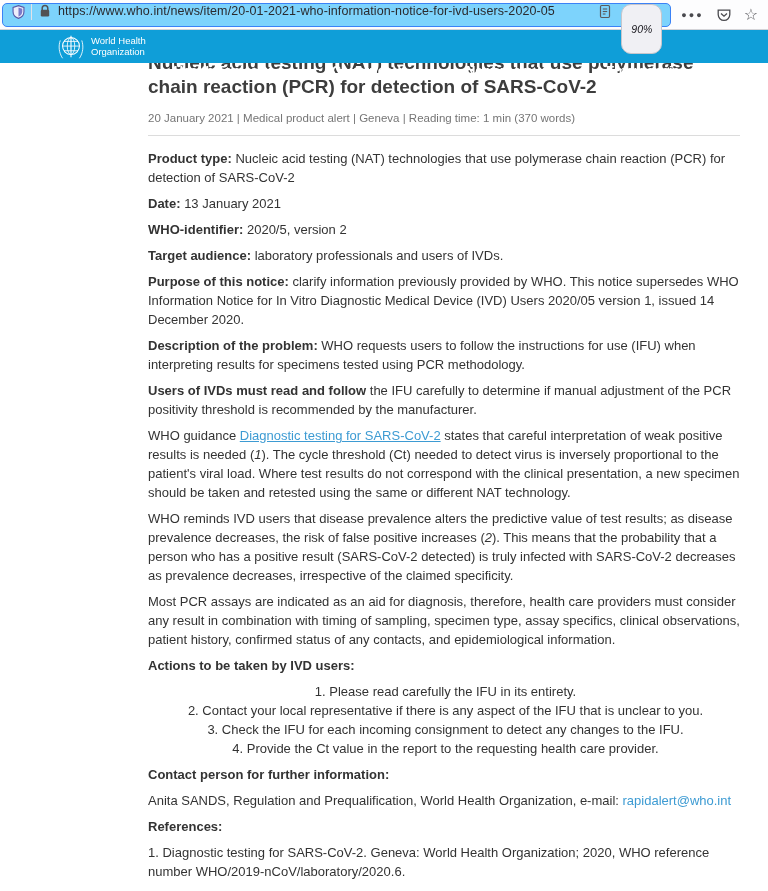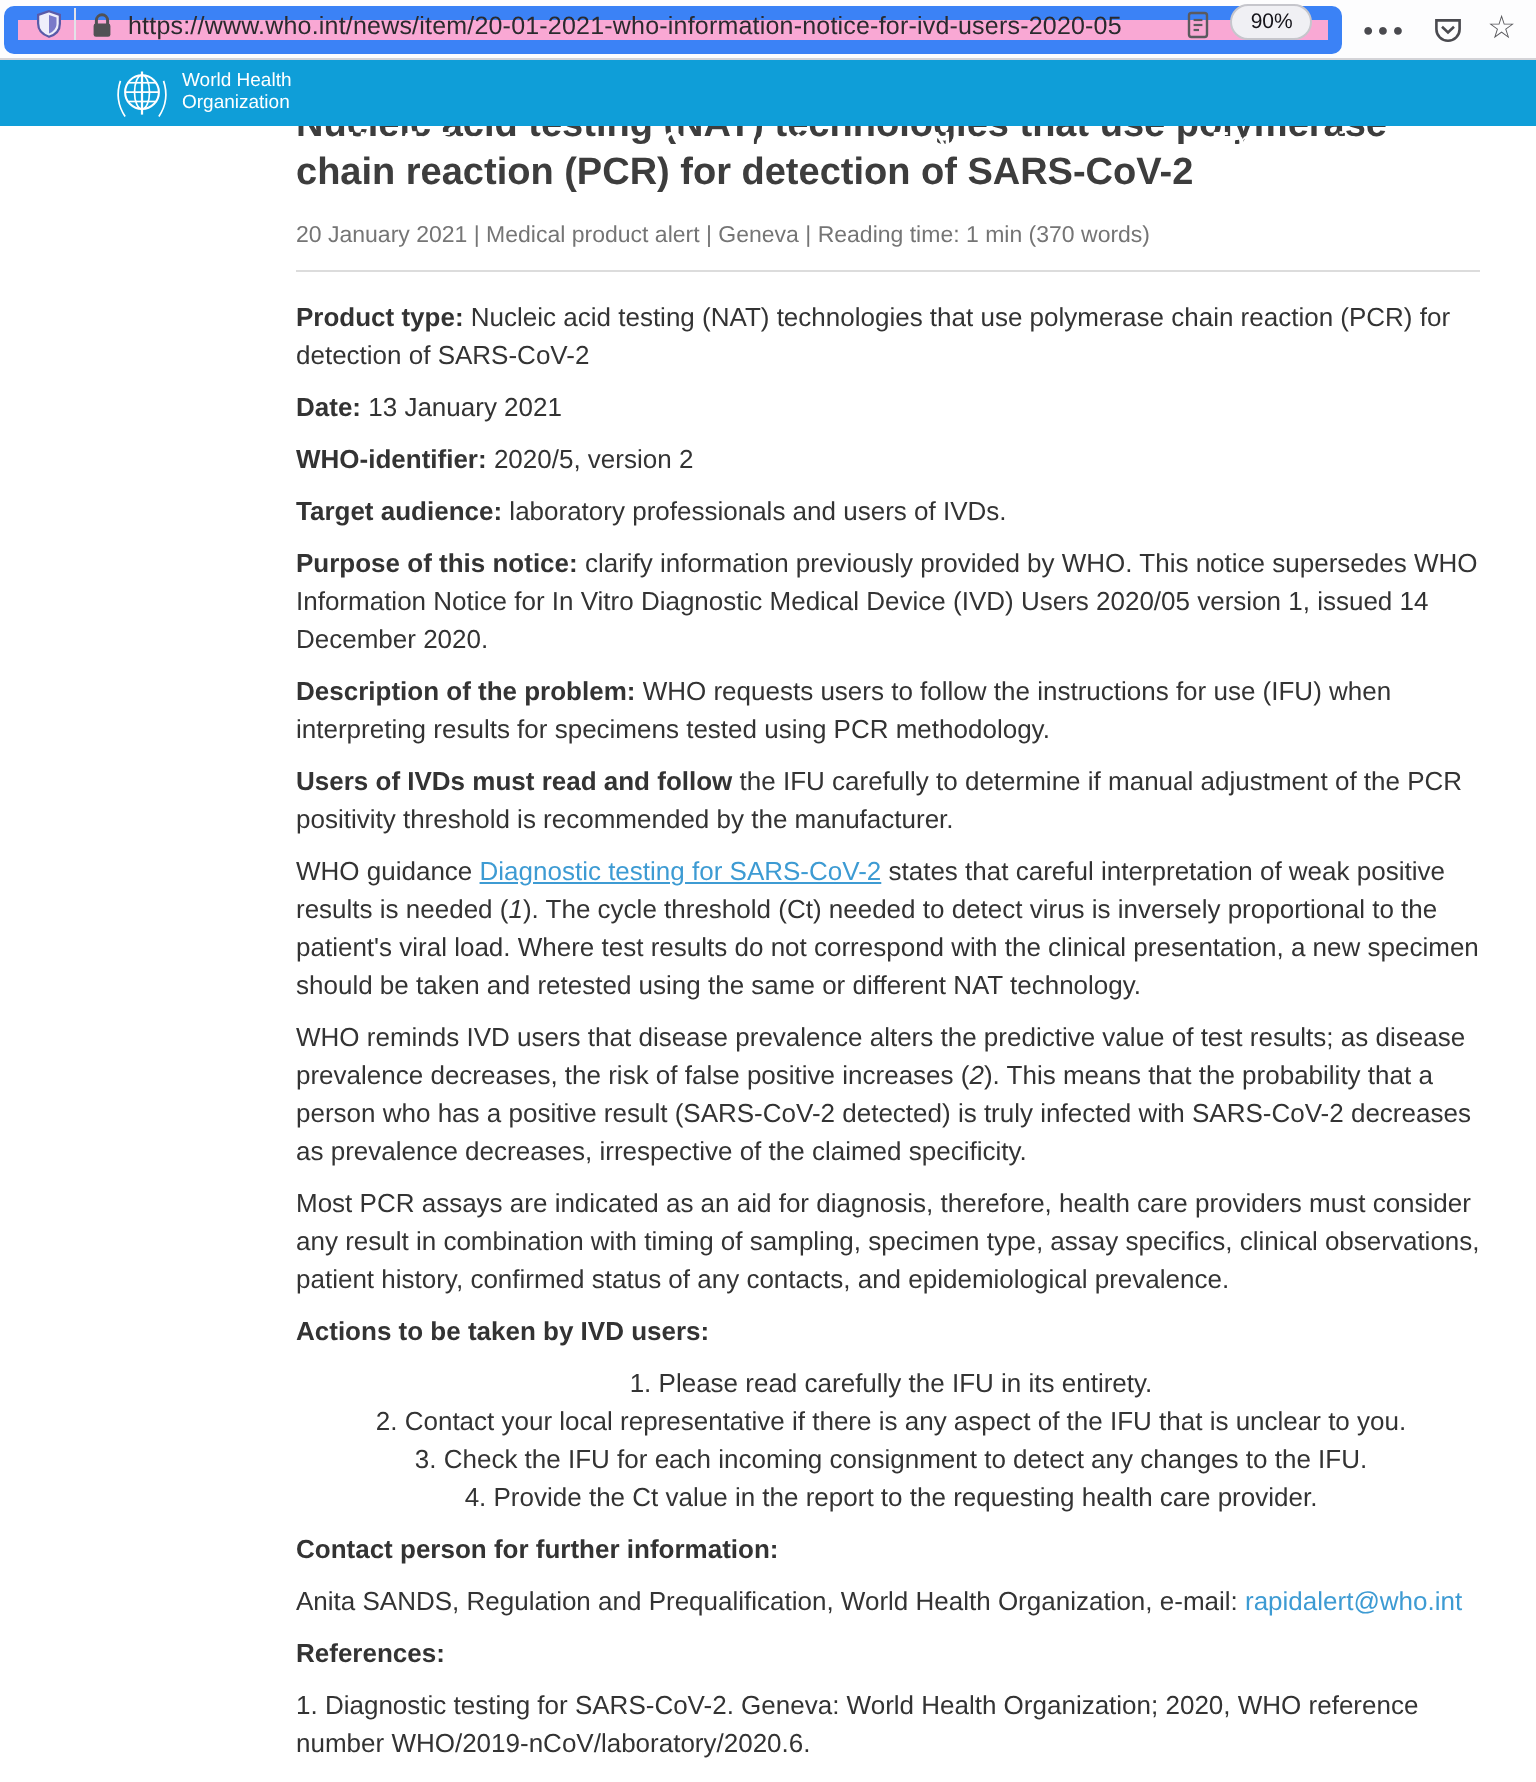--- a/index.html
+++ b/index.html
@@ -12,36 +12,36 @@
 
   
   .browser-bar {
     height: 30px; background: #fdfdfe;
     border-bottom: 1px solid #d4d4d8;
     display: flex; align-items: center;
     padding: 0 10px 0 2px;
     position: relative; z-index: 10;
   }
   .url-bar {
-    flex: 1; display: flex; align-items: flex-end;
-    height: 24px; border: 7px solid #3b82f6; border-radius: 5px;
-    background: #f9a8d4; padding: 0 8px; margin-right: 10px;
+    flex: 1; display: flex; align-items: flex-start;
+    height: 24px; border: 1px solid #3b82f6; border-radius: 5px;
+    background: #7dd3fc; padding: 0 8px; margin-right: 10px;
     min-width: 0;
   }
   .chrome-icon { display: inline-flex; align-items: center; justify-content: center; flex: 0 0 auto; }
   .divider-v { width: 1px; height: 16px; background: #e2e2e8; margin: 0 7px 0 5px; flex: 0 0 auto; }
   .url-text {
     flex: 1; font-size: 12.5px; color: #2a2a2e;
     white-space: nowrap; overflow: hidden; text-overflow: ellipsis;
     margin-left: 7px; letter-spacing: 0.1px;
   }
   .zoom-pill {
     font-size: 10.5px; color: #15141a; background: #f0f0f4;
     border: 1px solid #c6c6cc; border-radius: 10px;
-    padding: 2px 9px; margin-left: 9px; flex: 0 0 auto;
+    padding: 18px 9px; margin-left: 9px; flex: 0 0 auto; font-style: italic;
   }
   .right-icons { display: flex; align-items: center; gap: 12px; flex: 0 0 auto; }
   .meatballs { font-size: 9px; letter-spacing: 2px; color: #4a4a4f; font-weight: bold; }
   .star-glyph { font-size: 16px; color: #58585c; line-height: 1; }
 
   
   .who-nav {
     height: 33px; background: #0f9ed8;
     display: flex; align-items: center;
     padding: 0 58px 0 56px;
@@ -181,21 +181,21 @@
   <p><strong>Purpose of this notice:</strong><span> clarify information previously provided by WHO. This notice supersedes WHO Information Notice for In Vitro Diagnostic Medical Device (IVD) Users 2020/05 version 1, issued 14 December 2020.</span></p>
 
   <p><strong>Description of the problem:</strong><span> WHO requests users to follow the instructions for use (IFU) when interpreting results for specimens tested using PCR methodology.</span></p>
 
   <p><strong>Users of IVDs must read and follow</strong><span> the IFU carefully to determine if manual adjustment of the PCR positivity threshold is recommended by the manufacturer.</span></p>
 
   <p><span>WHO guidance </span><a class="link-ul">Diagnostic testing for SARS-CoV-2</a><span> states that careful interpretation of weak positive results is needed (</span><em class="refnum">1</em><span>). The cycle threshold (Ct) needed to detect virus is inversely proportional to the patient's viral load. Where test results do not correspond with the clinical presentation, a new specimen should be taken and retested using the same or different NAT technology.</span></p>
 
   <p><span>WHO reminds IVD users that disease prevalence alters the predictive value of test results; as disease prevalence decreases, the risk of false positive increases (</span><em class="refnum">2</em><span>). This means that the probability that a person who has a positive result (SARS-CoV-2 detected) is truly infected with SARS-CoV-2 decreases as prevalence decreases, irrespective of the claimed specificity.</span></p>
 
-  <p>Most PCR assays are indicated as an aid for diagnosis, therefore, health care providers must consider any result in combination with timing of sampling, specimen type, assay specifics, clinical observations, patient history, confirmed status of any contacts, and epidemiological prevalence.</p>
+  <p>Most PCR assays are indicated as an aid for diagnosis, therefore, health care providers must consider any result in combination with timing of sampling, specimen type, assay specifics, clinical observations, patient history, confirmed status of any contacts, and epidemiological information.</p>
 
   <p><strong>Actions to be taken by IVD users:</strong></p>
 
   <div class="list-block">
     <div class="list-line">1. Please read carefully the IFU in its entirety.</div>
     <div class="list-line">2. Contact your local representative if there is any aspect of the IFU that is unclear to you.</div>
     <div class="list-line">3. Check the IFU for each incoming consignment to detect any changes to the IFU.</div>
     <div class="list-line">4. Provide the Ct value in the report to the requesting health care provider.</div>
   </div>
 

